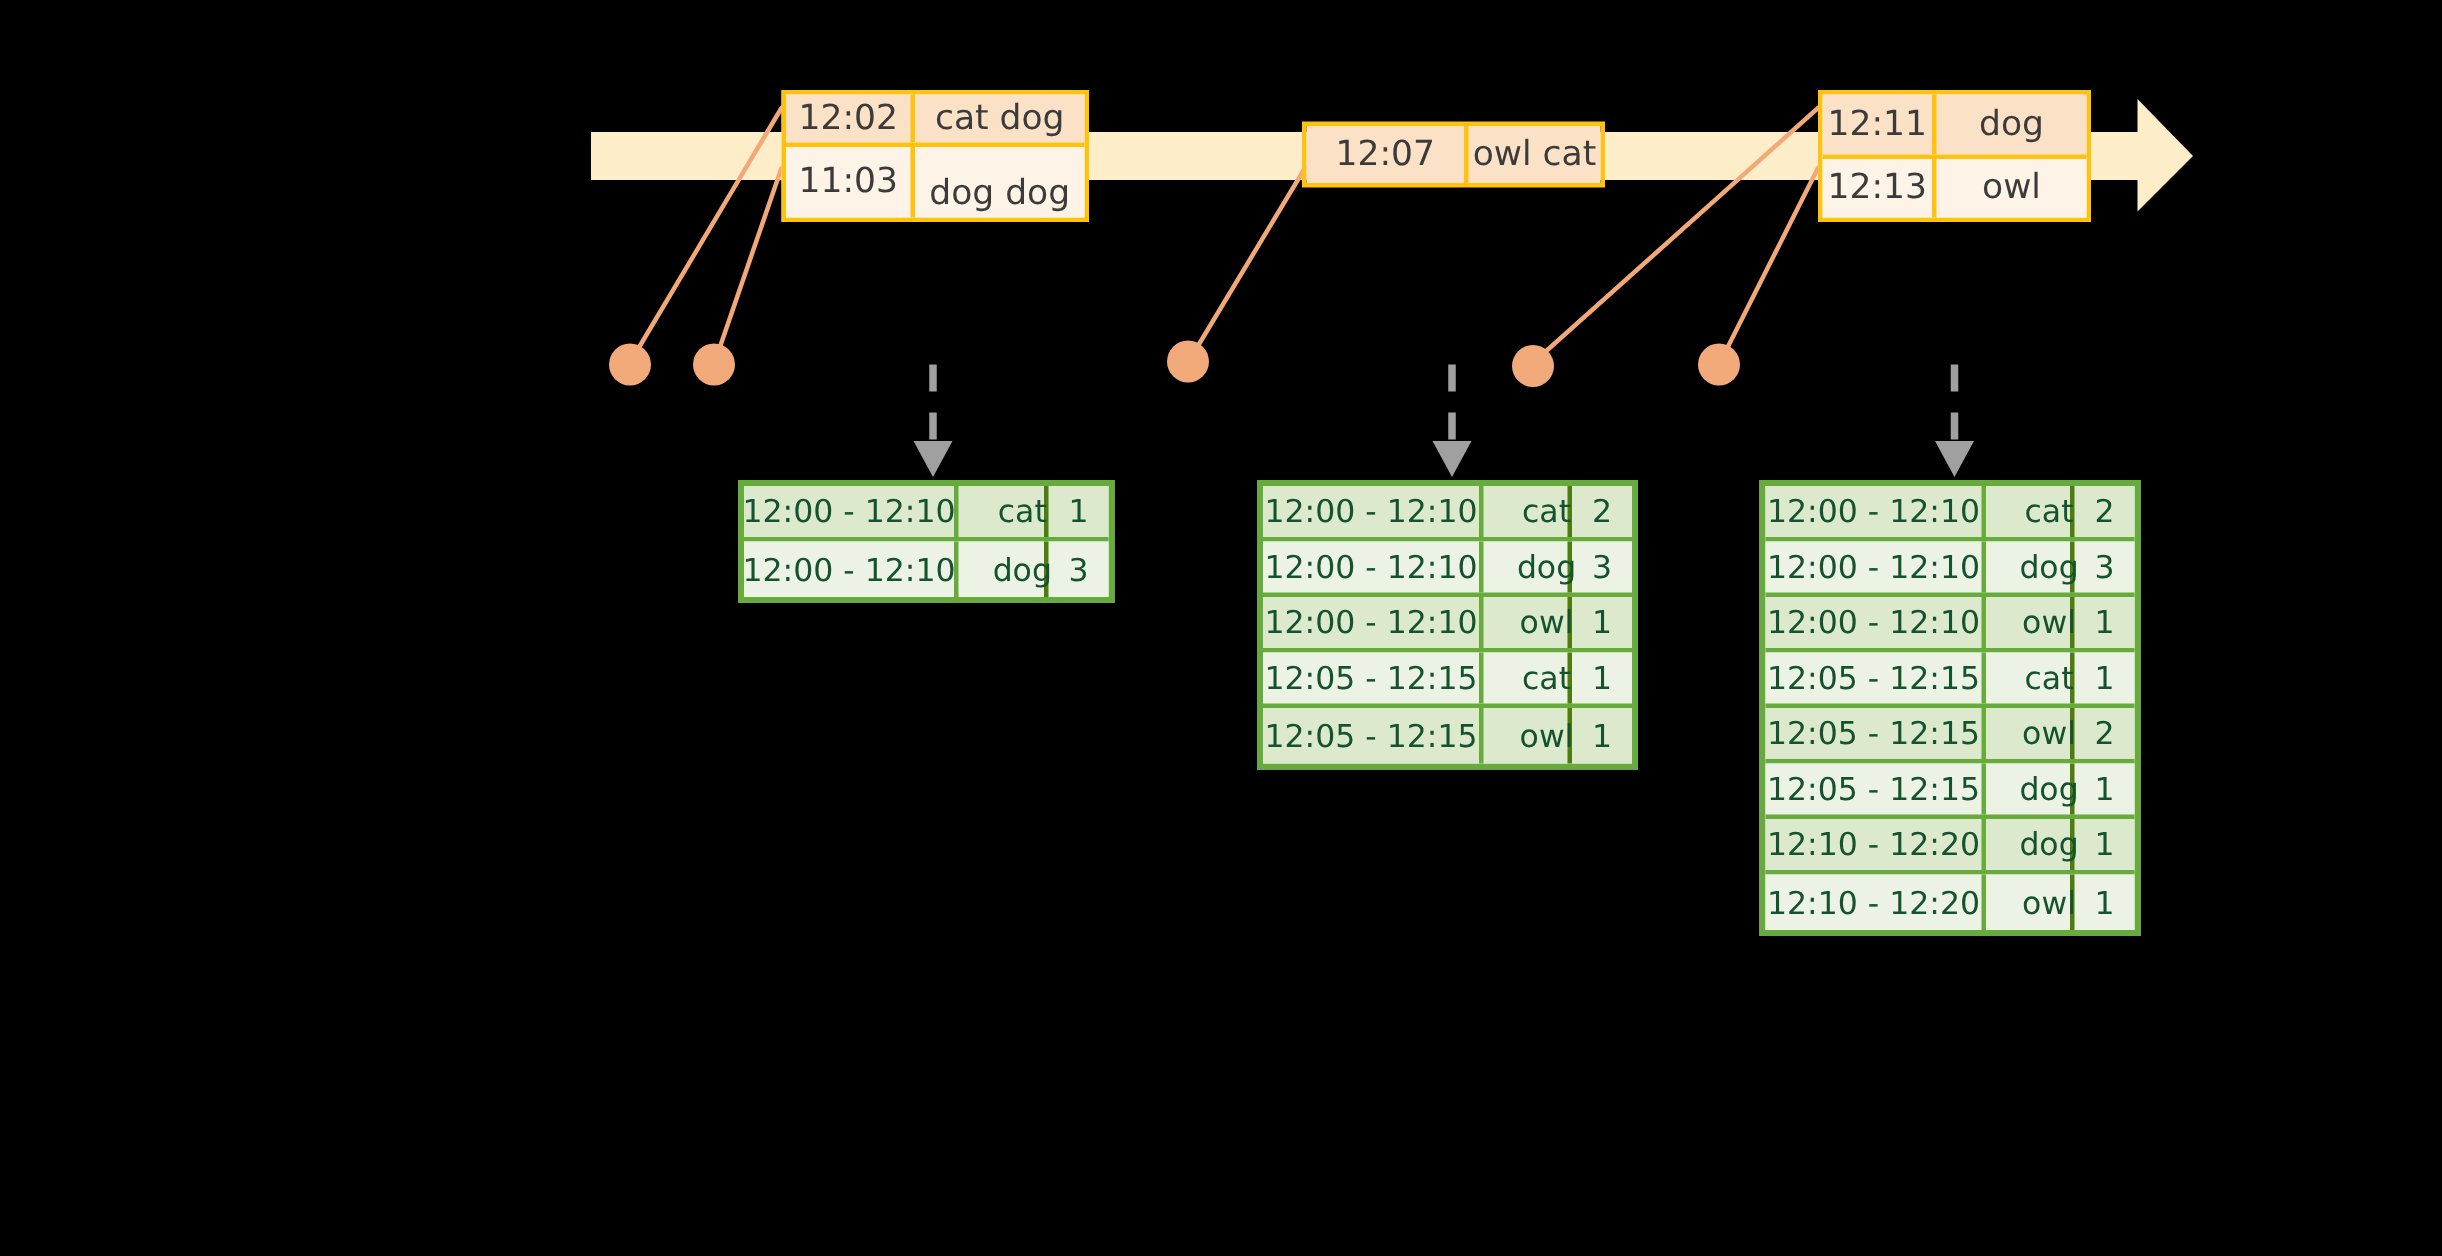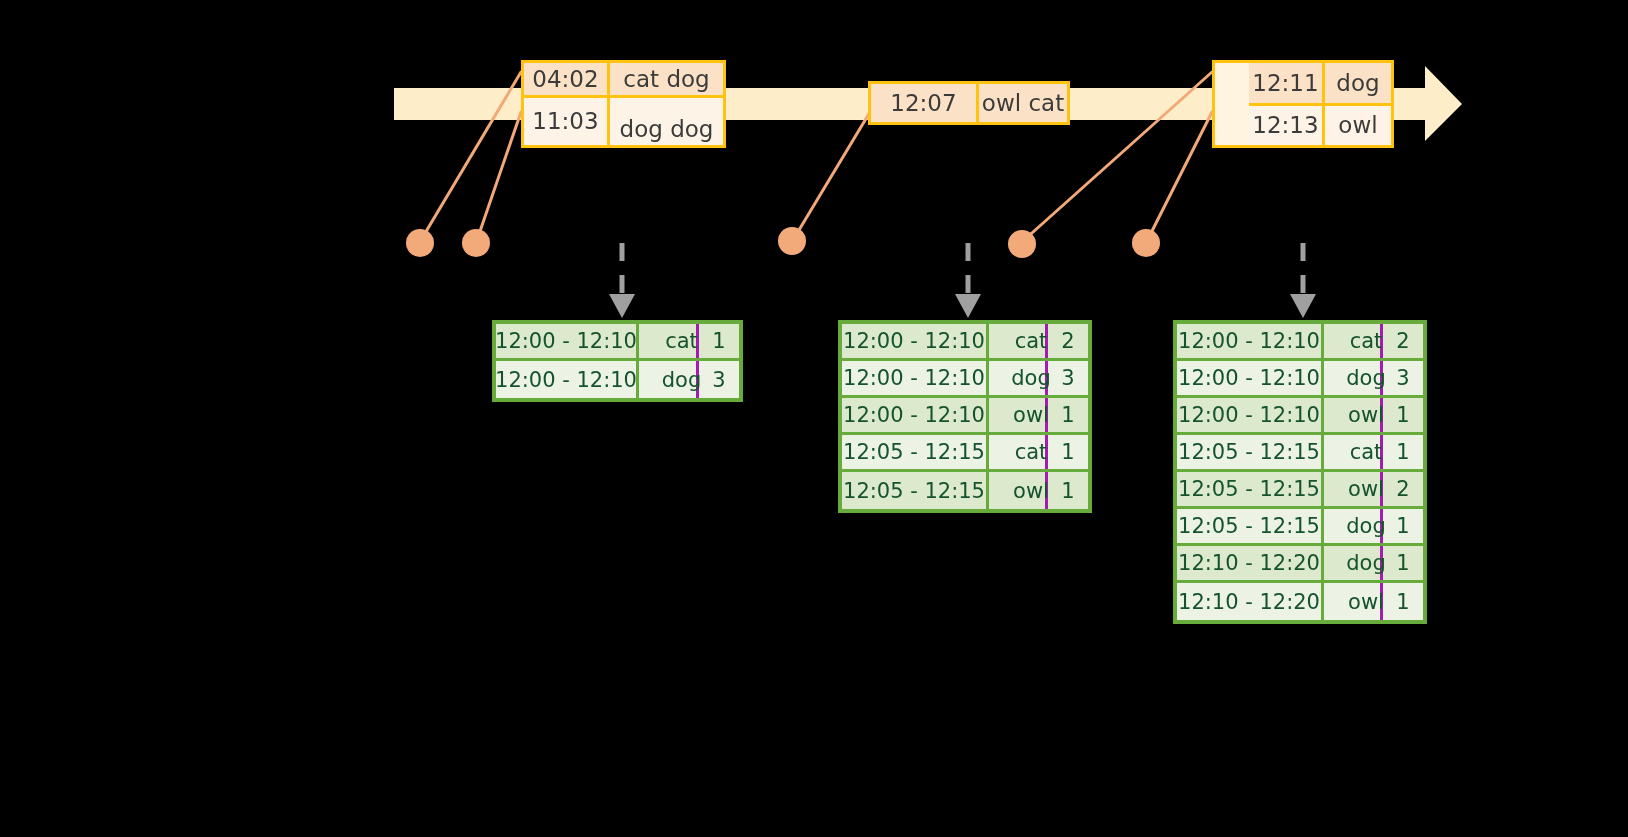--- a/index.html
+++ b/index.html
@@ -88,21 +88,21 @@
   .rt-cell {
     display: flex;
     align-items: center;
     justify-content: center;
     font-size: 21px;
     color: #14532d;
     box-sizing: border-box;
     white-space: nowrap;
   }
   .rt-range { border-right: 3px solid #66AB3B; }
-  .rt-key   { border-right: 3px solid #a21caf; padding-left: 28px; }
+  .rt-key   { border-right: 3px solid #4d7c0f; padding-left: 28px; }
 
   
   .tbl-1 .rt-range { width: 143px; }
   .tbl-1 .rt-key   { width: 60px; }
   .tbl-1 .rt-count { width: 40px; }
 
   .tbl-2 .rt-range { width: 147px; }
   .tbl-2 .rt-key   { width: 59px; }
   .tbl-2 .rt-count { width: 40px; }
 
@@ -148,37 +148,37 @@
       </g>
       <g>
         <line x1="1303" y1="243" x2="1303" y2="295" stroke-dasharray="18 14"></line>
         <path d="M 1290 294 L 1316 294 L 1303 318 Z" stroke="none"></path>
       </g>
     </g>
   </svg>
 
   <div class="event-box" style="left:521px; top:60px; width:205px; height:88px;">
     <div class="event-row shade-a">
-      <div class="event-time" style="width:86px;">04:02</div>
+      <div class="event-time" style="width:86px;">12:02</div>
       <div class="event-words" style="flex:1;">cat dog</div>
     </div>
     <div class="event-row shade-b">
       <div class="event-time" style="width:86px;">11:03</div>
       <div class="event-words" style="flex:1;margin-top:16px;">dog dog</div>
     </div>
   </div>
 
   <div class="event-box" style="left:868px; top:81px; width:202px; height:44px;">
     <div class="event-row shade-a">
       <div class="event-time" style="width:108px;">12:07</div>
       <div class="event-words" style="flex:1;">owl cat</div>
     </div>
   </div>
 
-  <div class="event-box" style="left:1212px; top:60px; width:182px; height:88px;padding-left:34px;">
+  <div class="event-box" style="left:1212px; top:60px; width:182px; height:88px;">
     <div class="event-row shade-a">
       <div class="event-time" style="width:76px;">12:11</div>
       <div class="event-words" style="flex:1;">dog</div>
     </div>
     <div class="event-row shade-b">
       <div class="event-time" style="width:76px;">12:13</div>
       <div class="event-words" style="flex:1;">owl</div>
     </div>
   </div>
 

